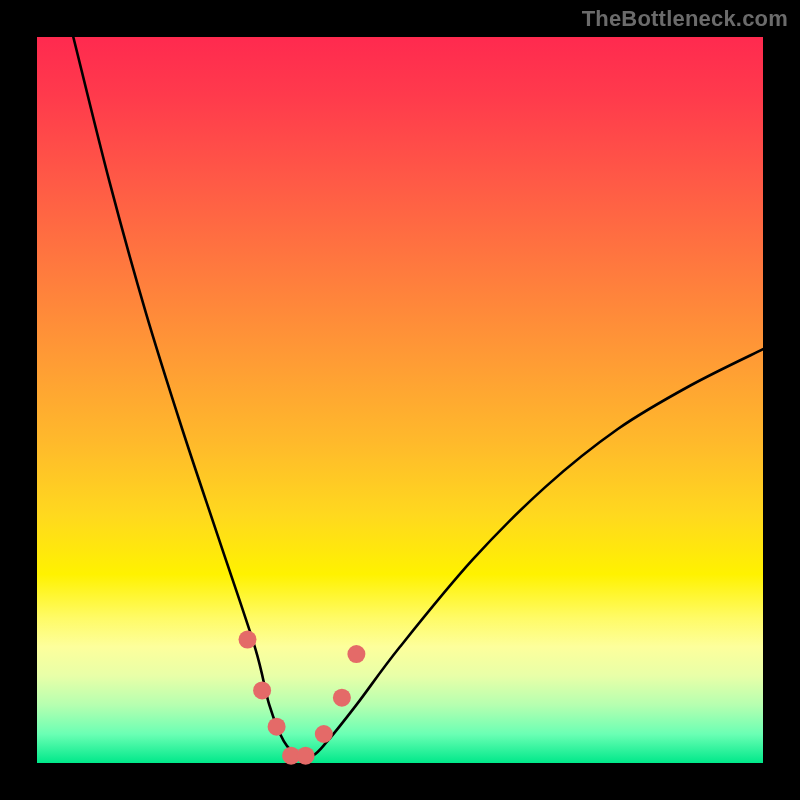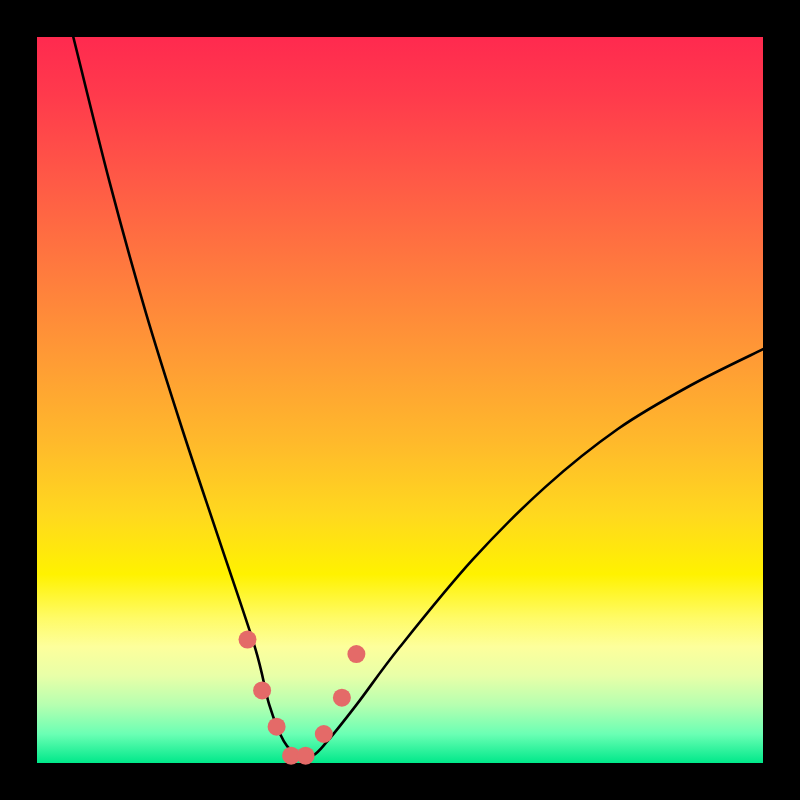--- a/index.html
+++ b/index.html
@@ -58,20 +58,21 @@
     top: 0;
     width: 726px;
     height: 726px;
     overflow: visible;
   }
 </style>
 </head>
 <body>
 
 <div class="frame">
+  <div class="watermark">TheBottleneck.com</div>
   <div class="plot">
     <svg class="curve" viewBox="0 0 726 726">
       <g>
         <path id="curve-path" fill="none" stroke-width="2.6" stroke-linecap="round" stroke-linejoin="round" d="M 36.3 0.0 C 42.4 24.2, 60.5 99.2, 72.6 145.2 C 84.7 191.2, 96.8 234.7, 108.9 275.9 C 121.0 317.0, 133.1 354.5, 145.2 392.0 C 157.3 429.5, 169.4 464.6, 181.5 500.9 C 193.6 537.2, 209.3 582.0, 217.8 609.8 C 226.3 637.7, 227.5 652.2, 232.3 667.9 C 237.2 683.6, 242.0 695.8, 246.8 704.2 C 251.7 712.7, 256.5 716.3, 261.4 718.7 C 266.2 721.2, 271.0 721.2, 275.9 718.7 C 280.7 716.3, 283.1 712.7, 290.4 704.2 C 297.7 695.8, 307.3 683.6, 319.4 667.9 C 331.5 652.2, 343.6 634.0, 363.0 609.8 C 382.4 585.6, 411.4 549.3, 435.6 522.7 C 459.8 496.1, 484.0 471.9, 508.2 450.1 C 532.4 428.3, 556.6 409.0, 580.8 392.0 C 605.0 375.1, 629.2 361.8, 653.4 348.5 C 677.6 335.2, 713.9 318.2, 726.0 312.2" stroke="#000000"></path>
       </g>
       <g id="markers">
           <circle cx="210.5" cy="602.6" r="9" fill="#e46a68"></circle>
           <circle cx="225.1" cy="653.4" r="9" fill="#e46a68"></circle>
           <circle cx="239.6" cy="689.7" r="9" fill="#e46a68"></circle>
           <circle cx="254.1" cy="718.7" r="9" fill="#e46a68"></circle>

